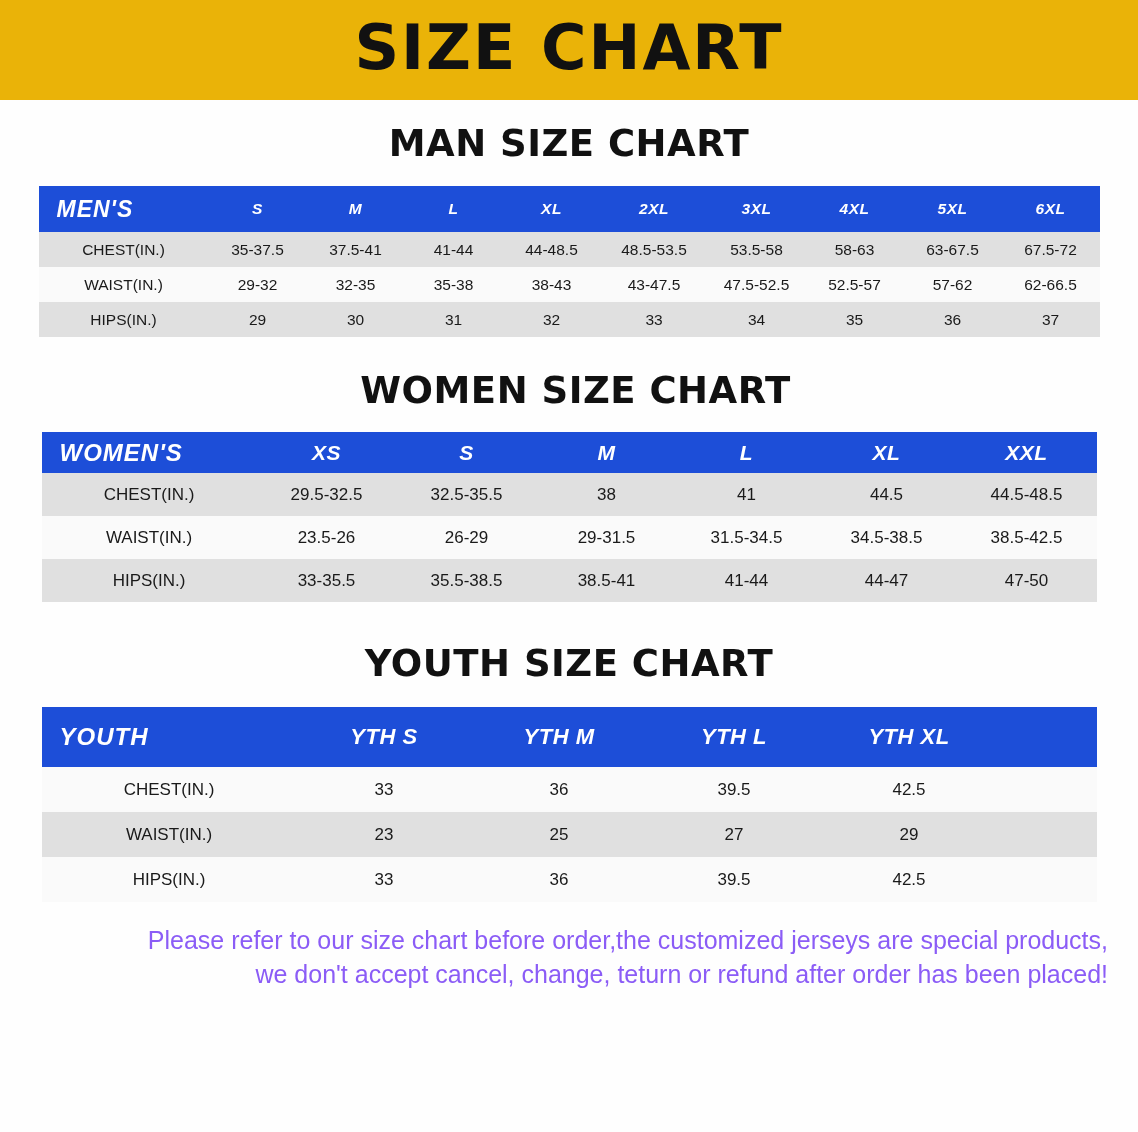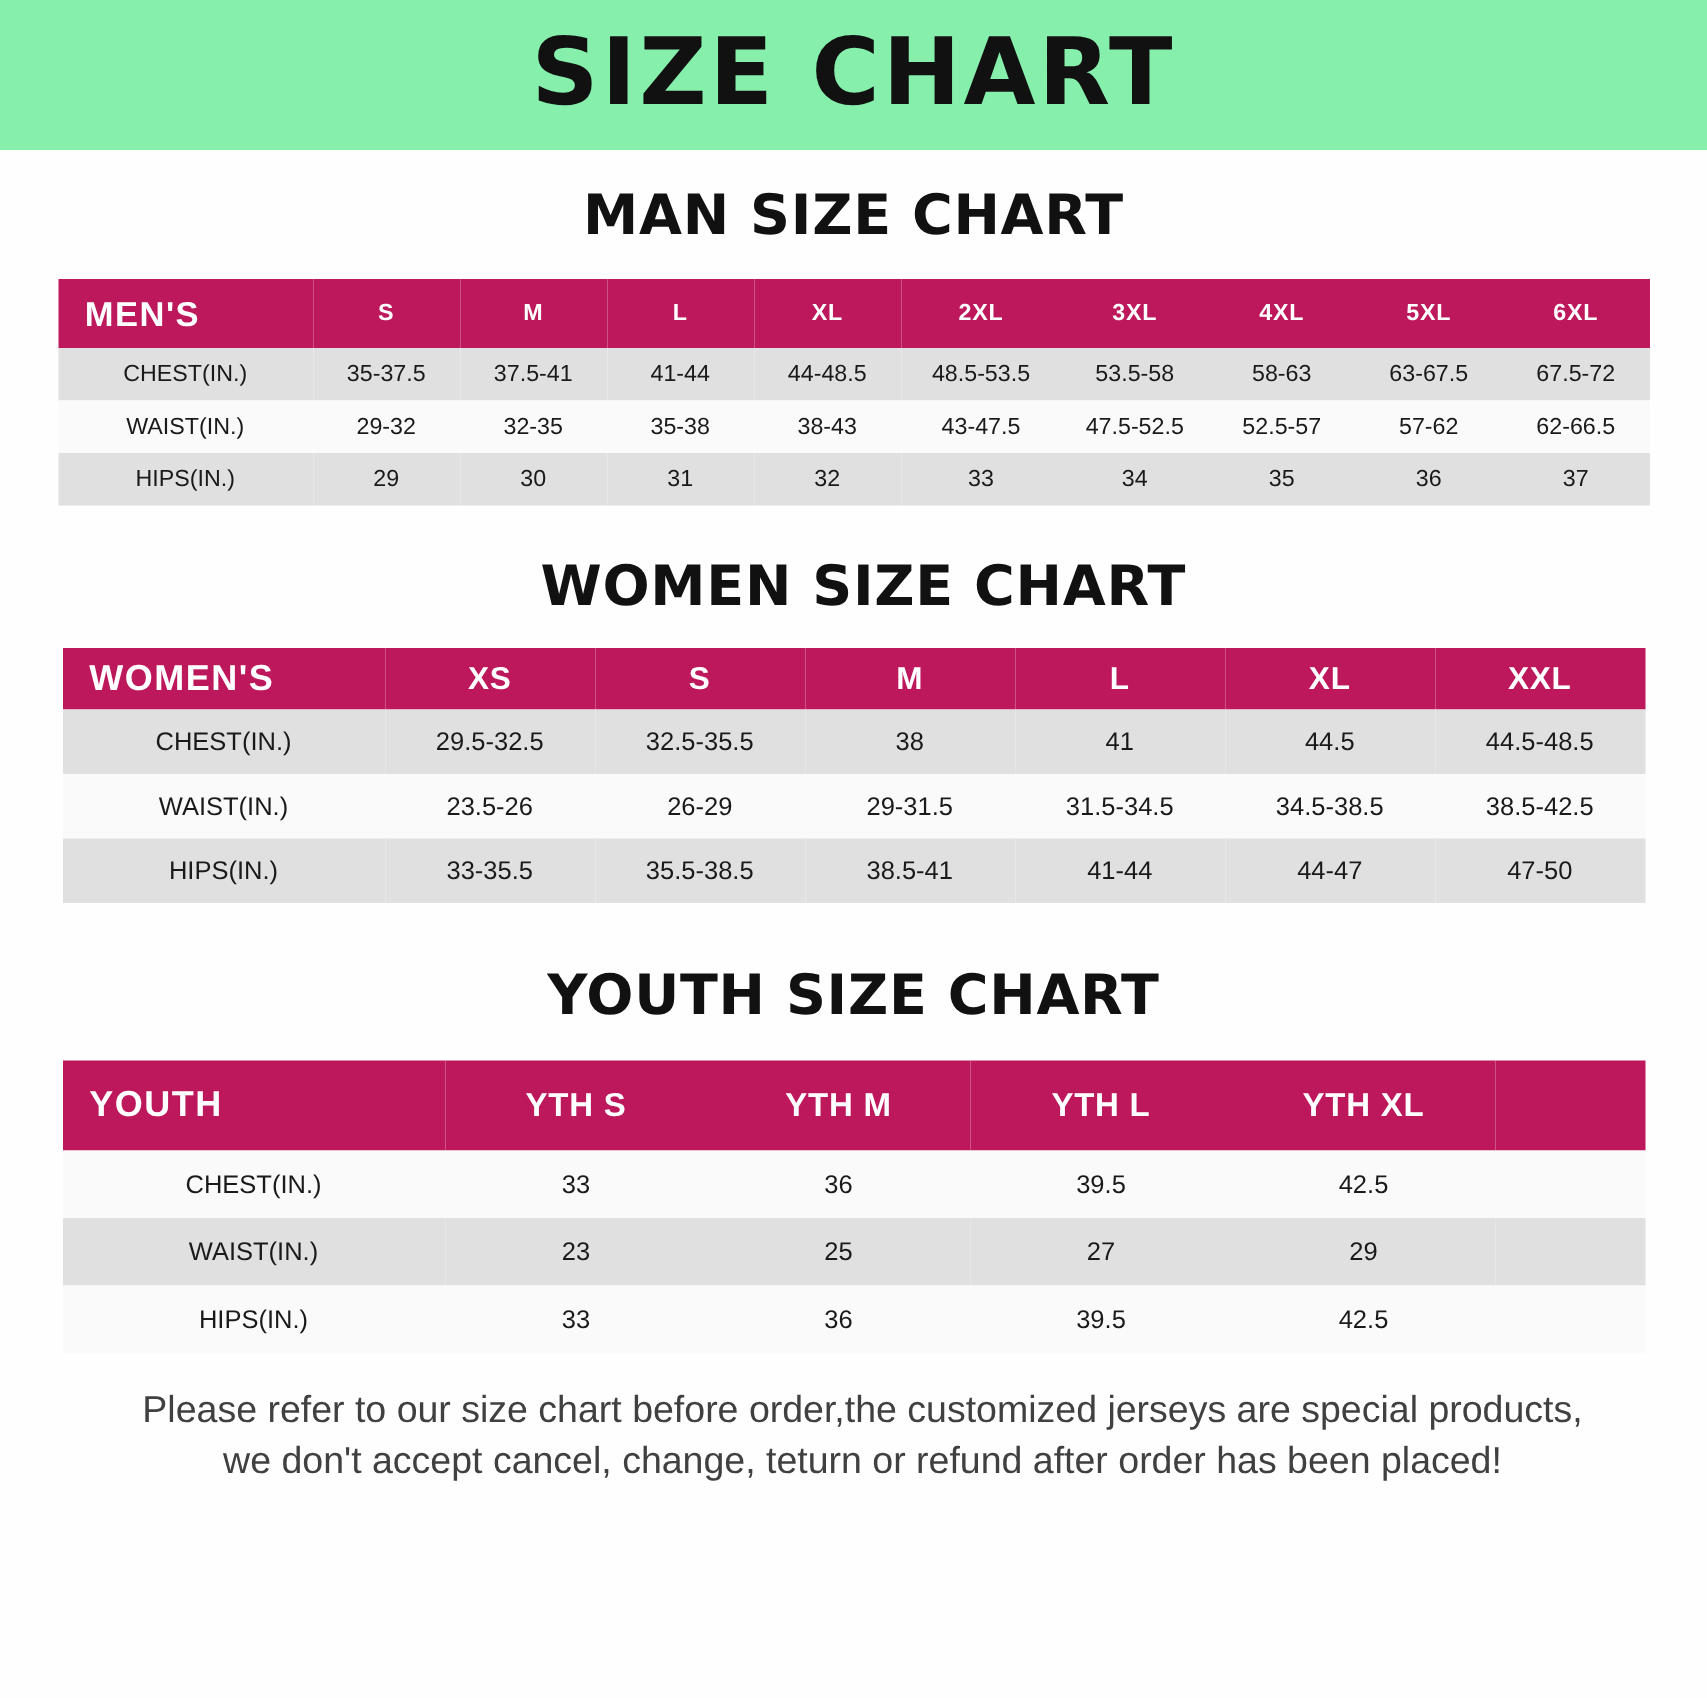--- a/index.html
+++ b/index.html
@@ -16,21 +16,21 @@
   .page {
     width: 1138px;
     height: 1132px;
     position: relative;
     background: #fefefe;
   }
   
   .banner {
     width: 100%;
     height: 100px;
-    background: #86efac;
+    background: #eab308;
     display: flex;
     align-items: center;
     justify-content: center;
   }
   .banner-title {
     font-family: "DejaVu Sans", sans-serif;
     font-weight: bold;
     font-size: 62px;
     letter-spacing: 2px;
     color: #111111;
@@ -61,26 +61,27 @@
   .chart-table td, .chart-table th {
     padding: 0;
     text-align: center;
     font-family: "Liberation Sans", sans-serif;
     color: #1a1a1a;
     font-size: 16px;
     font-weight: normal;
     white-space: nowrap;
   }
   .hdr-row td {
-    background: #be185d;
+    background: #1d4ed8;
     color: #ffffff;
     font-weight: bold;
     font-size: 19px;
     height: 44px;
     letter-spacing: 0.5px;
+    font-style: italic;
   }
   .hdr-row td.rowlabel {
     text-align: left;
     padding-left: 18px;
     font-size: 22px;
     letter-spacing: 1px;
   }
   .band-dark td { background: #e0e0e0; }
   .band-light td { background: #fafafa; }
   .rowlabel-cell {
@@ -104,25 +105,25 @@
 
   
   #youth-table { width: 1055px; margin-top: 22px; }
   #youth-table .hdr-row td { height: 60px; font-size: 22px; }
   #youth-table .hdr-row td.rowlabel { font-size: 24px; }
   #youth-table tbody tr td { height: 45px; font-size: 17px; }
 
   
   .note {
     margin: 22px 30px 0 42px;
-    color: #404040;
+    color: #8b5cf6;
     font-family: "Liberation Sans", sans-serif;
     font-size: 25px;
     line-height: 1.35;
-    text-align: center;
+    text-align: right;
   }
 </style>
 </head>
 <body>
 
 <div class="page">
 
   <div class="banner">
     <div class="banner-title">SIZE CHART</div>
   </div>

